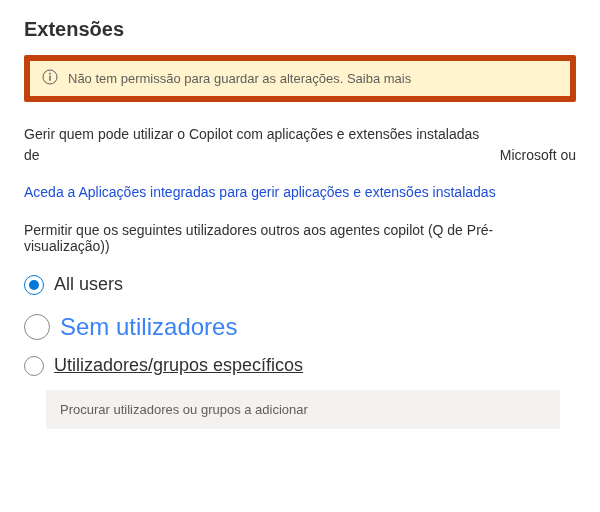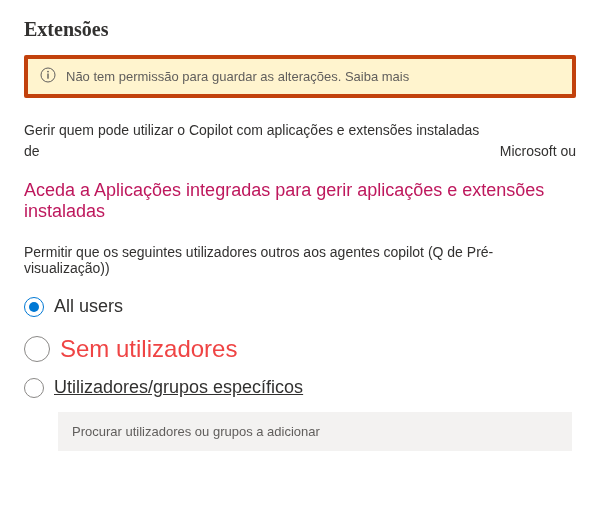--- a/index.html
+++ b/index.html
@@ -15,25 +15,24 @@
     overflow: hidden;
   }
   .container {
     padding: 18px 24px 0 24px;
   }
   .page-title {
     font-size: 20px;
     font-weight: 600;
     margin: 0 0 14px 0;
     color: #323130;
-    font-family: Liberation Serif, serif;
   }
   .alert {
     background: #fff4ce;
-    border: 4px solid #c2410c;
+    border: 6px solid #c2410c;
     border-radius: 2px;
     padding: 8px 12px;
     display: flex;
     align-items: center;
     gap: 10px;
     margin-bottom: 22px;
     color: #605e5c;
     font-size: 13px;
   }
   .alert svg { flex: 0 0 auto; }
@@ -45,22 +44,22 @@
   }
   .desc-row {
     display: flex;
     justify-content: space-between;
     align-items: flex-end;
   }
   .desc-text { flex: 1; padding-right: 12px; }
   .desc-right { white-space: nowrap; color:#323130; }
   .sub-link {
     margin-bottom: 22px;
-    font-size: 18px;
-    color: #be185d;
+    font-size: 14px;
+    color: #1d4ed8;
   }
   .section-label {
     margin-bottom: 20px;
     font-size: 14px;
     color: #323130;
   }
   .radio-group { }
   .radio-item {
     display: flex;
     align-items: center;
@@ -85,23 +84,23 @@
     width: 10px;
     height: 10px;
     border-radius: 50%;
     background: #0078d4;
   }
   .radio-outer.large {
     width: 26px;
     height: 26px;
   }
   .radio-label-small { font-size: 18px; color:#323130; }
-  .radio-label-large { font-size: 24px; font-weight: 400; color:#ef4444; }
+  .radio-label-large { font-size: 24px; font-weight: 400; color:#3b82f6; }
   .search-box {
-    margin: 4px 0 0 34px;
+    margin: 4px 0 0 22px;
     background: #f3f2f1;
     padding: 12px 14px;
     color: #605e5c;
     font-size: 13px;
     width: 514px;
     border: none;
     outline: none;
   }
   .search-box::placeholder { color:#605e5c; }
 </style>

